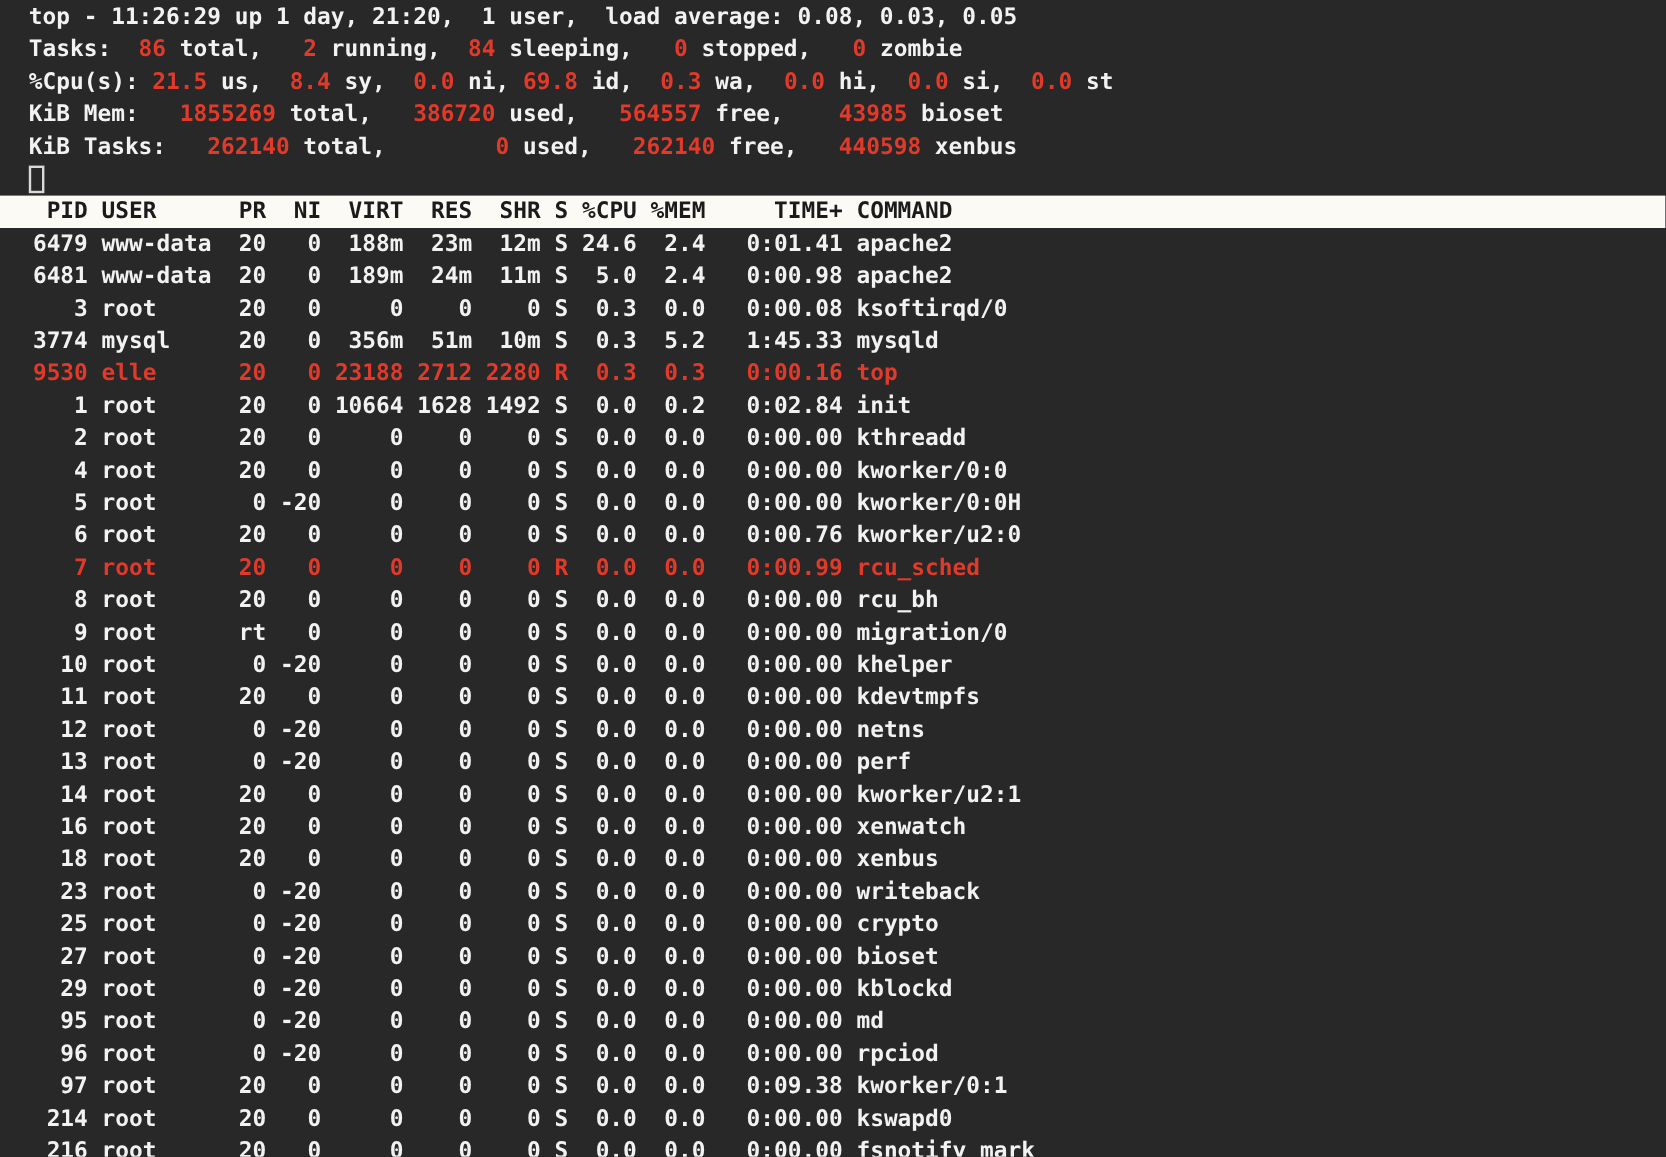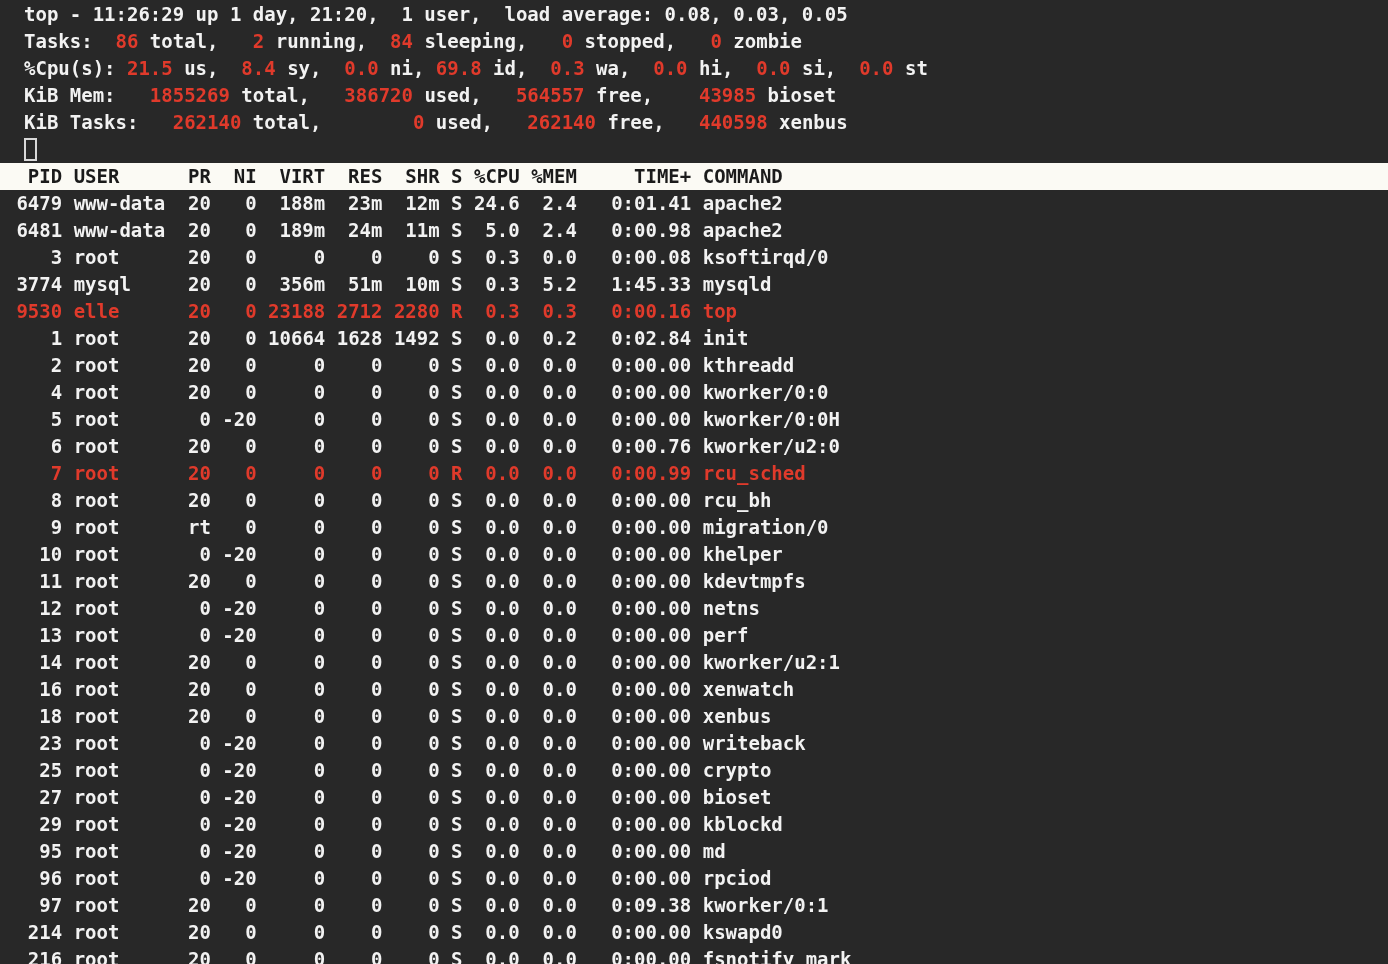--- a/index.html
+++ b/index.html
@@ -34,21 +34,21 @@
   .cursor{
     display:inline-block;
     width:13px;height:23px;
     border:2px solid #d9d9d9;
     background:transparent;
   }
   .grid-row{
     display:grid;
     column-gap:1ch;
     height:27px;
-    padding-left:5px;
+    padding-left:16px;
     white-space:pre;
   }
   .grid-row .cell{overflow:visible;}
   .cell.right{text-align:right;}
   .cell.left{text-align:left;}
   .proc-header{
     background:var(--hdr-bg);
     color:var(--hdr-fg);
   }
   .row-red .cell{color:var(--red);}

